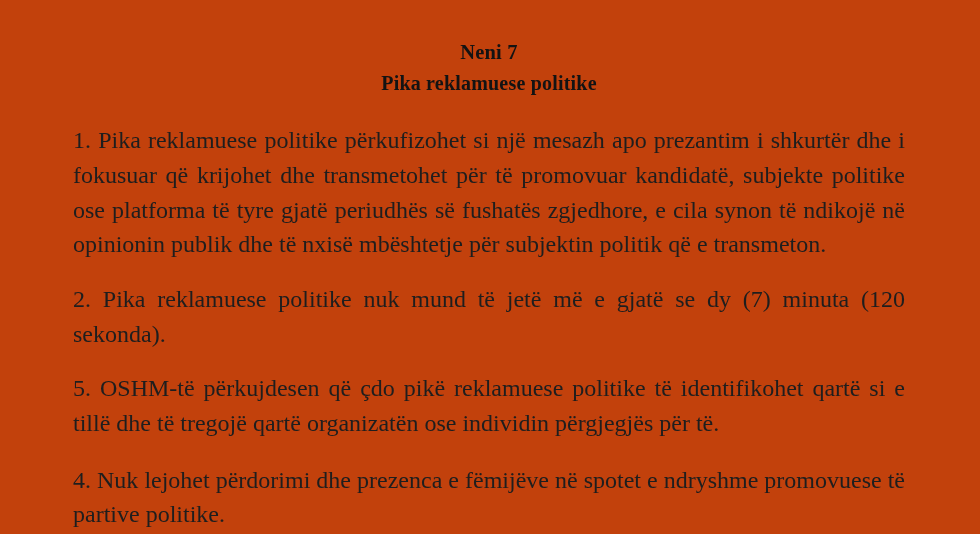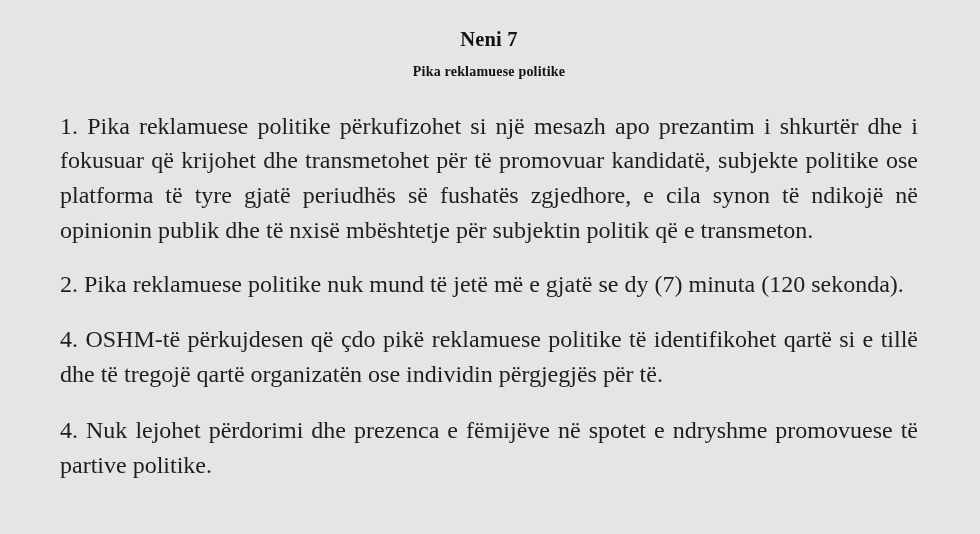--- a/index.html
+++ b/index.html
@@ -11,44 +11,44 @@
     height: 534px;
     background: #ffffff;
     font-family: "Liberation Serif", "DejaVu Serif", serif;
     color: #1b1b1b;
     overflow: hidden;
   }
   .page {
     position: relative;
     width: 980px;
     height: 534px;
-    background: #e5e5e5;
-    padding: 4px;
+    background: #c2410c;
+    padding: 17px;
     box-sizing: border-box;
   }
   .page-inner {
     padding: 14px 58px 0 56px;
   }
   .heading-block {
     text-align: center;
     margin-top: 8px;
   }
   .heading-main {
     font-weight: bold;
     font-size: 20.5px;
     letter-spacing: 0.2px;
     line-height: 1.32;
     color: #131313;
   }
   .heading-sub {
     font-weight: bold;
-    font-size: 14px;
+    font-size: 20px;
     letter-spacing: 0.2px;
     line-height: 1.32;
-    margin-top: 10px;
+    margin-top: 4px;
     color: #131313;
   }
   .body-block {
     margin-top: 27px;
   }
   .para {
     font-size: 24px;
     line-height: 1.445;
     text-align: justify;
     text-justify: inter-word;
@@ -73,19 +73,19 @@
   <div class="page-inner">
 
     <div class="heading-block">
       <div class="heading-main">Neni 7</div>
       <div class="heading-sub">Pika reklamuese politike</div>
     </div>
 
     <div class="body-block">
       <p class="para para-1">1.  Pika reklamuese politike përkufizohet si një mesazh apo prezantim i shkurtër dhe i fokusuar që krijohet dhe transmetohet për të promovuar kandidatë, subjekte politike ose platforma të tyre gjatë periudhës së fushatës zgjedhore, e cila synon të ndikojë në opinionin publik dhe të nxisë mbështetje për subjektin politik që e transmeton.</p>
       <p class="para para-2">2.  Pika reklamuese politike nuk mund të jetë më e gjatë se dy (7) minuta (120 sekonda).</p>
-      <p class="para para-3">4.  OSHM-të përkujdesen që çdo pikë reklamuese politike të identifikohet qartë si e tillë dhe të tregojë qartë organizatën ose individin përgjegjës për të.</p>
+      <p class="para para-3">5.  OSHM-të përkujdesen që çdo pikë reklamuese politike të identifikohet qartë si e tillë dhe të tregojë qartë organizatën ose individin përgjegjës për të.</p>
       <p class="para para-4">4.  Nuk lejohet përdorimi dhe prezenca e fëmijëve në spotet e ndryshme promovuese të partive politike.</p>
     </div>
 
     <div class="spacer-bottom"></div>
   </div>
 </div>
 
 </body></html>

